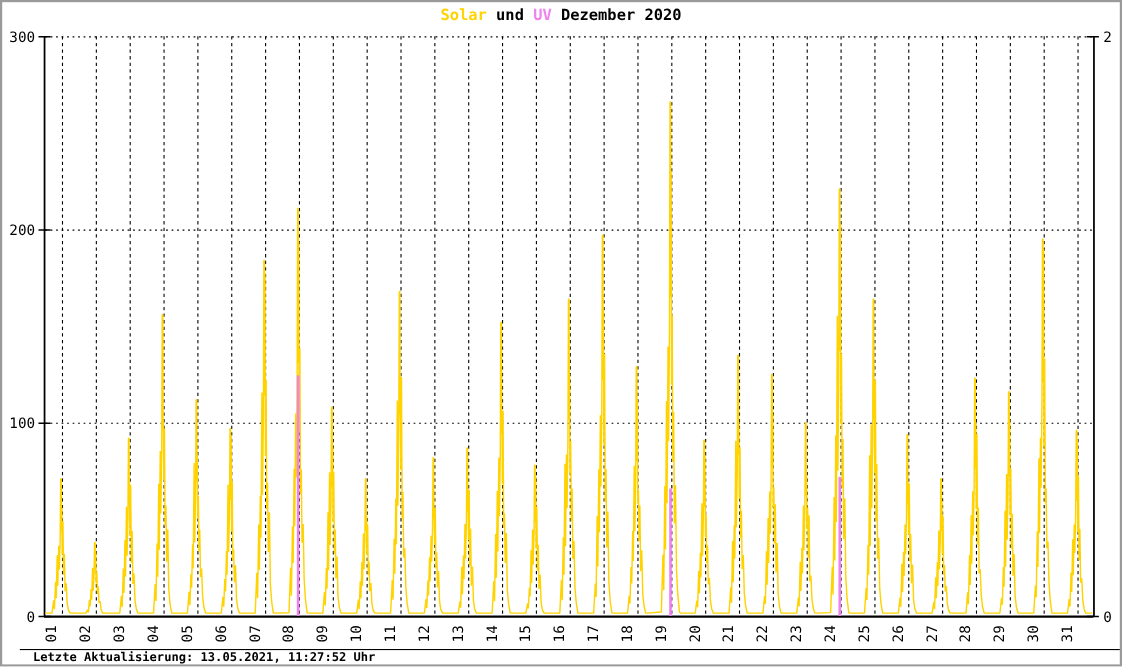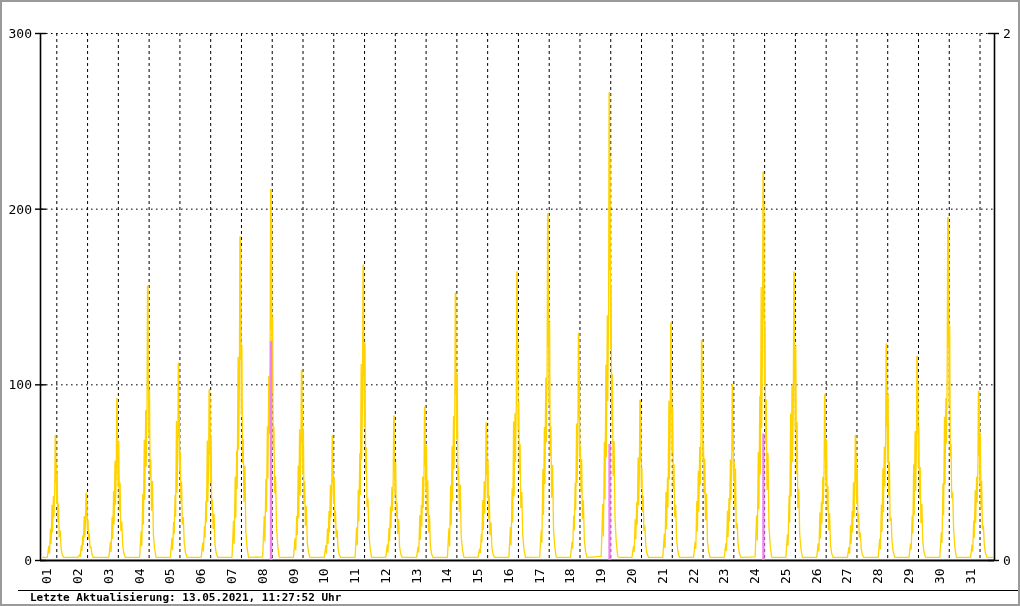--- a/index.html
+++ b/index.html
@@ -25,20 +25,21 @@
     font-size:11px;font-weight:bold;color:#000;margin-top:36px;
   }
   #footer .left{position:absolute;left:12px;top:0px;white-space:pre;}
   #footer .right{position:absolute;right:8px;top:0px;white-space:pre;}
   text{font-family:"DejaVu Sans Mono","Liberation Mono",monospace;}
 </style>
 </head>
 <body>
 
 <div id="window">
+  <div id="title"><span style="color:#FFD300">Solar</span><span> und </span><span style="color:#EE82EE">UV</span><span> Dezember 2020</span></div>
 
   <svg id="chart-svg" width="1016" height="588" viewBox="0 0 1016 588">
       <line x1="54.81032258064516" y1="31" x2="54.81032258064516" y2="557" stroke="#000000" stroke-width="1" stroke-dasharray="3 3"></line>
       <line x1="85.58451612903227" y1="31" x2="85.58451612903227" y2="557" stroke="#000000" stroke-width="1" stroke-dasharray="3 3"></line>
       <line x1="116.35870967741936" y1="31" x2="116.35870967741936" y2="557" stroke="#000000" stroke-width="1" stroke-dasharray="3 3"></line>
       <line x1="147.13290322580644" y1="31" x2="147.13290322580644" y2="557" stroke="#000000" stroke-width="1" stroke-dasharray="3 3"></line>
       <line x1="177.90709677419355" y1="31" x2="177.90709677419355" y2="557" stroke="#000000" stroke-width="1" stroke-dasharray="3 3"></line>
       <line x1="208.68129032258065" y1="31" x2="208.68129032258065" y2="557" stroke="#000000" stroke-width="1" stroke-dasharray="3 3"></line>
       <line x1="239.45548387096775" y1="31" x2="239.45548387096775" y2="557" stroke="#000000" stroke-width="1" stroke-dasharray="3 3"></line>
       <line x1="270.22967741935486" y1="31" x2="270.22967741935486" y2="557" stroke="#000000" stroke-width="1" stroke-dasharray="3 3"></line>

